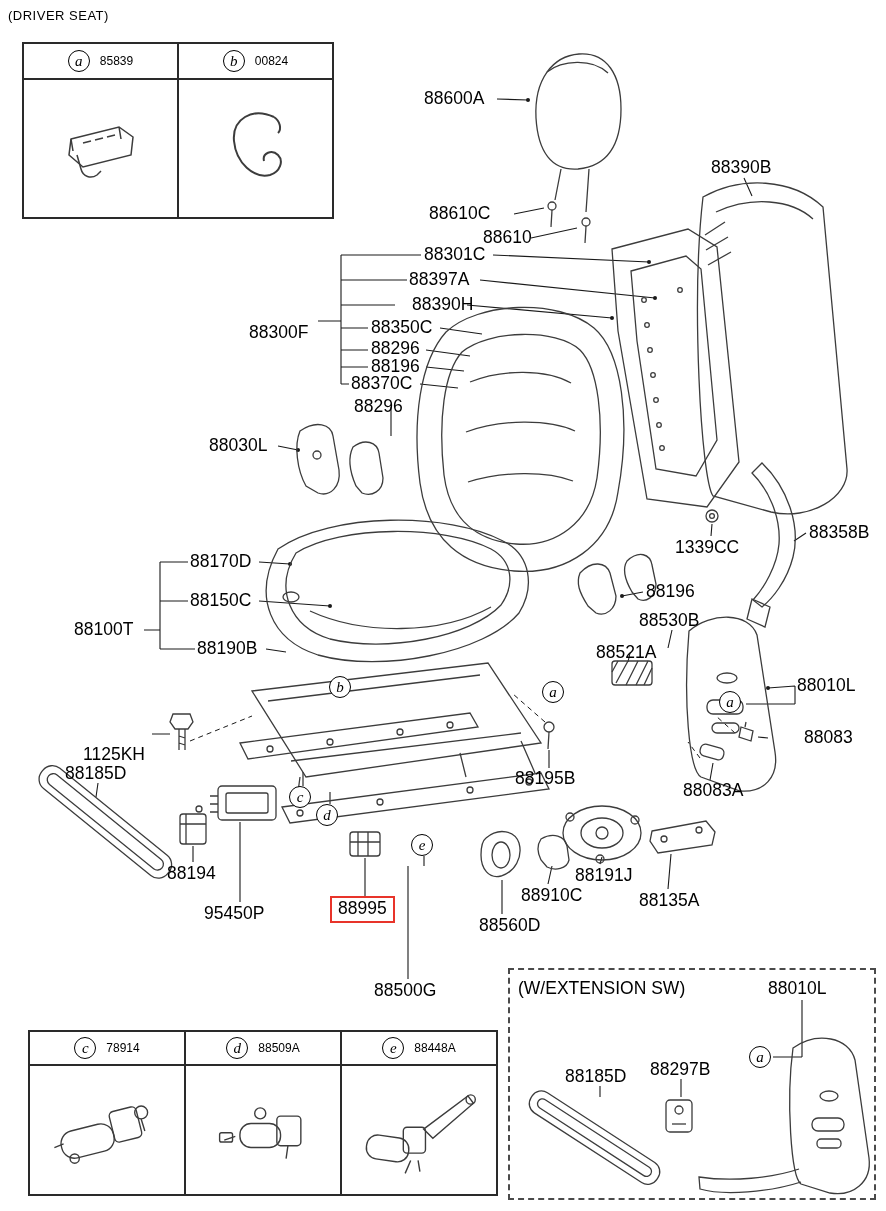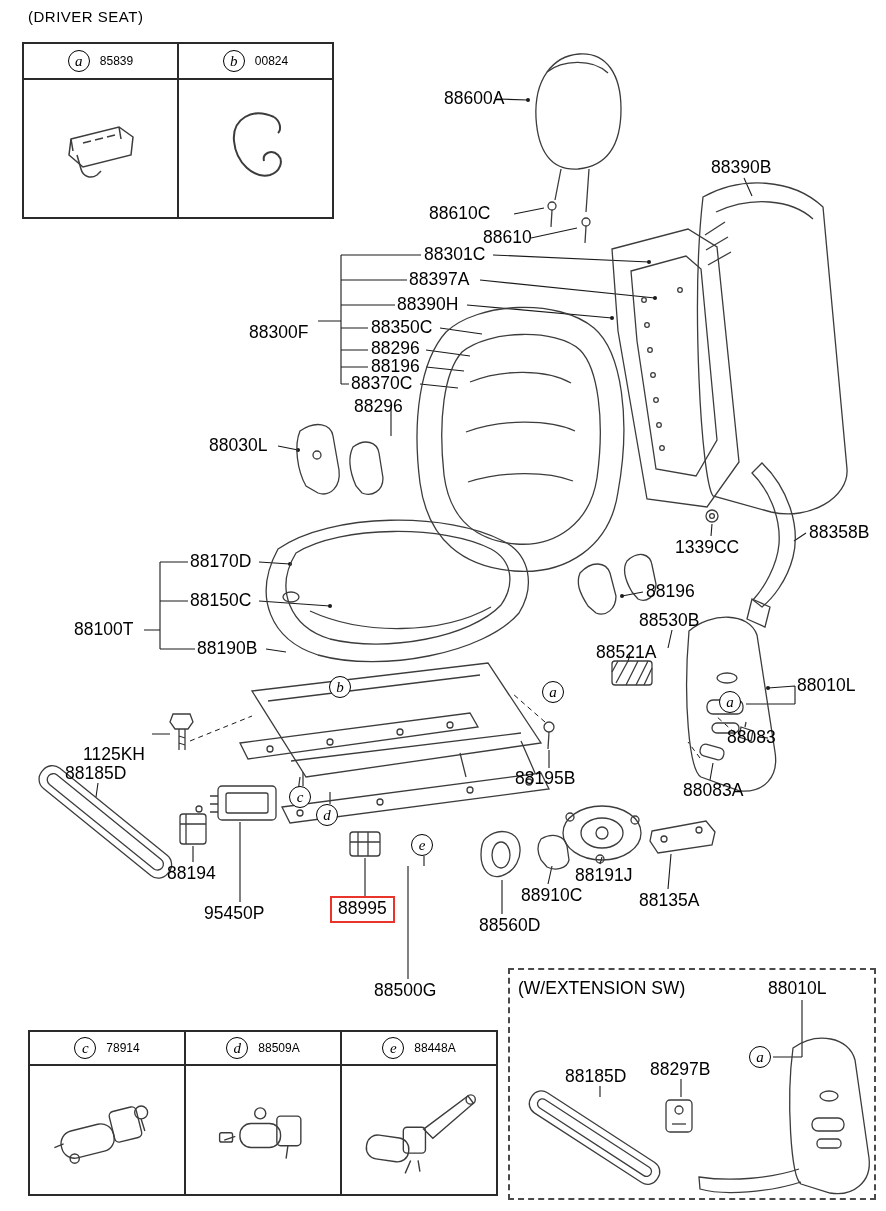--- a/index.html
+++ b/index.html
@@ -1,18 +1,18 @@
 <!DOCTYPE html>
 <html><head>
 <meta charset="utf-8">
 <style>
   * { margin:0; padding:0; box-sizing:border-box; }
   html,body { background:#ffffff; font-family:"Liberation Sans", sans-serif; }
   .canvas { position:relative; width:886px; height:1211px; background:#fff; overflow:hidden; }
-  .diagram-title { position:absolute; left:8px; top:8px; font-size:15px; color:#000; letter-spacing:.5px;margin-left:20px; }
+  .diagram-title { position:absolute; left:8px; top:8px; font-size:13px; color:#000; letter-spacing:.5px; }
   .plabel { position:absolute; font-size:17.5px; color:#000; white-space:nowrap; line-height:1; }
   .highlight-box { border:2.5px solid #e8342a; padding:2px 6px 3px; }
   .callout { position:absolute; width:22px; height:22px; border:1.5px solid #000; border-radius:50%;
              display:flex; align-items:center; justify-content:center;
              font:italic 15px "Liberation Serif", serif; background:#fff; color:#000; }
   .callout-inline { position:static; flex:0 0 22px; }
   .ptable { position:absolute; display:grid; background:#fff; border:1.6px solid #2a2a2a; }
   .ptable .cell { border:0.9px solid #2a2a2a; display:flex; align-items:center; justify-content:center; gap:10px; }
   .hcell { height:36px; font-size:18px; }
   .hcell-sm { height:34px; font-size:18px; }
@@ -237,45 +237,45 @@
         <rect x="812" y="1118" width="32" height="13" rx="6"></rect>
         <rect x="817" y="1139" width="24" height="9" rx="4"></rect>
         <ellipse cx="829" cy="1096" rx="9" ry="5"></ellipse>
         <path d="M801,1182 C770,1192 724,1196 700,1189 L699,1177 C732,1182 772,1178 799,1169"></path>
       </g>
     </g>
   </svg>
 
   <div class="diagram-title">(DRIVER SEAT)</div>
 
-  <span class="plabel" style="left:444px;top:90px">88600A</span>
+  <span class="plabel" style="left:424px;top:90px">88600A</span>
   <span class="plabel" style="left:429px;top:205px">88610C</span>
   <span class="plabel" style="left:483px;top:229px">88610</span>
   <span class="plabel" style="left:711px;top:159px">88390B</span>
   <span class="plabel" style="left:424px;top:246px">88301C</span>
   <span class="plabel" style="left:409px;top:271px">88397A</span>
-  <span class="plabel" style="left:397px;top:296px">88390H</span>
+  <span class="plabel" style="left:412px;top:296px">88390H</span>
   <span class="plabel" style="left:371px;top:319px">88350C</span>
   <span class="plabel" style="left:371px;top:340px">88296</span>
   <span class="plabel" style="left:371px;top:358px">88196</span>
   <span class="plabel" style="left:351px;top:375px">88370C</span>
   <span class="plabel" style="left:249px;top:324px">88300F</span>
   <span class="plabel" style="left:354px;top:398px">88296</span>
   <span class="plabel" style="left:209px;top:437px">88030L</span>
   <span class="plabel" style="left:675px;top:539px">1339CC</span>
   <span class="plabel" style="left:809px;top:524px">88358B</span>
   <span class="plabel" style="left:190px;top:553px">88170D</span>
   <span class="plabel" style="left:190px;top:592px">88150C</span>
   <span class="plabel" style="left:74px;top:621px">88100T</span>
   <span class="plabel" style="left:197px;top:640px">88190B</span>
   <span class="plabel" style="left:646px;top:583px">88196</span>
   <span class="plabel" style="left:639px;top:612px">88530B</span>
   <span class="plabel" style="left:596px;top:644px">88521A</span>
   <span class="plabel" style="left:797px;top:677px">88010L</span>
-  <span class="plabel" style="left:727px;top:729px">88083</span>
+  <span class="plabel" style="left:804px;top:729px">88083</span>
   <span class="plabel" style="left:683px;top:782px">88083A</span>
   <span class="plabel" style="left:83px;top:746px">1125KH</span>
   <span class="plabel" style="left:65px;top:765px">88185D</span>
   <span class="plabel" style="left:515px;top:770px">88195B</span>
   <span class="plabel" style="left:167px;top:865px">88194</span>
   <span class="plabel" style="left:204px;top:905px">95450P</span>
   <span class="plabel highlight-box" style="left: 330px; top: 896px; border-color: rgb(232, 52, 42); text-align: center;">88995</span>
   <span class="plabel" style="left:521px;top:887px">88910C</span>
   <span class="plabel" style="left:575px;top:867px">88191J</span>
   <span class="plabel" style="left:639px;top:892px">88135A</span>

